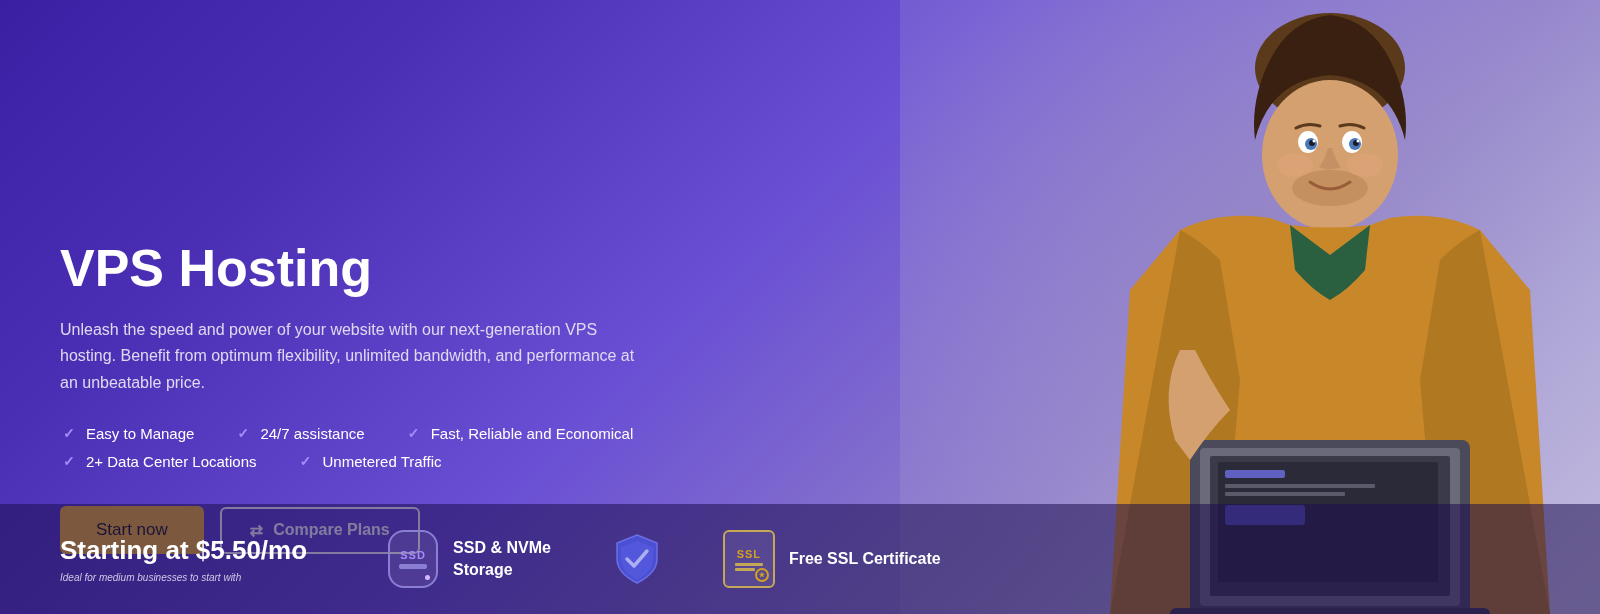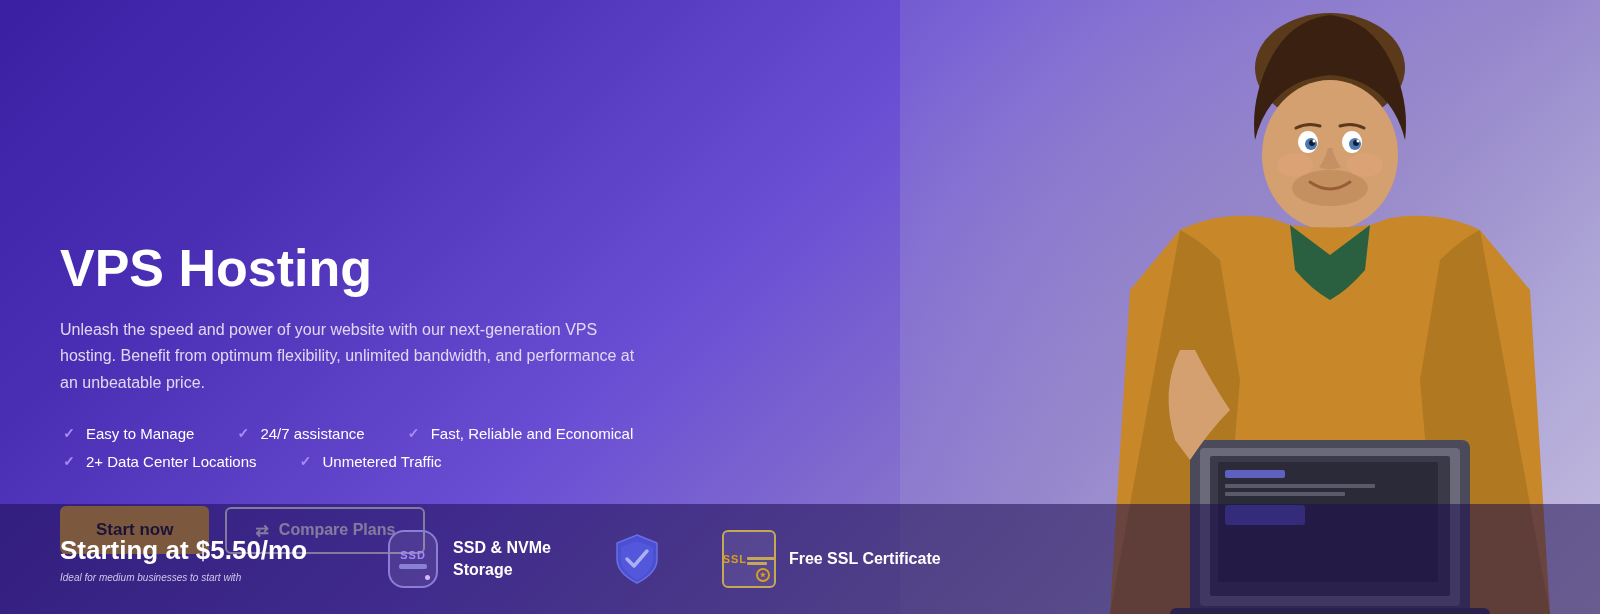--- a/index.html
+++ b/index.html
@@ -85,21 +85,21 @@
       margin-bottom: 60px;
     }
 
     .btn-start {
       background: #f0b429;
       color: #1a1a1a;
       border: none;
       border-radius: 6px;
       padding: 14px 36px;
       font-size: 17px;
-      font-weight: 700;
+      font-weight: 400;
       cursor: pointer;
       white-space: nowrap;
     }
 
     .btn-compare {
       background: transparent;
       color: #ffffff;
       border: 2px solid #ffffff;
       border-radius: 6px;
       padding: 12px 28px;
@@ -230,20 +230,21 @@
       justify-content: center;
     }
 
     
     .ssl-icon-wrapper {
       width: 54px;
       height: 58px;
       border: 2px solid #c4a855;
       border-radius: 6px;
       display: flex;
+      flex-direction: column;
       align-items: center;
       justify-content: center;
       background: rgba(255,255,255,0.08);
       position: relative;
     }
 
     .ssl-text {
       font-size: 11px;
       font-weight: 800;
       color: #d4a020;

